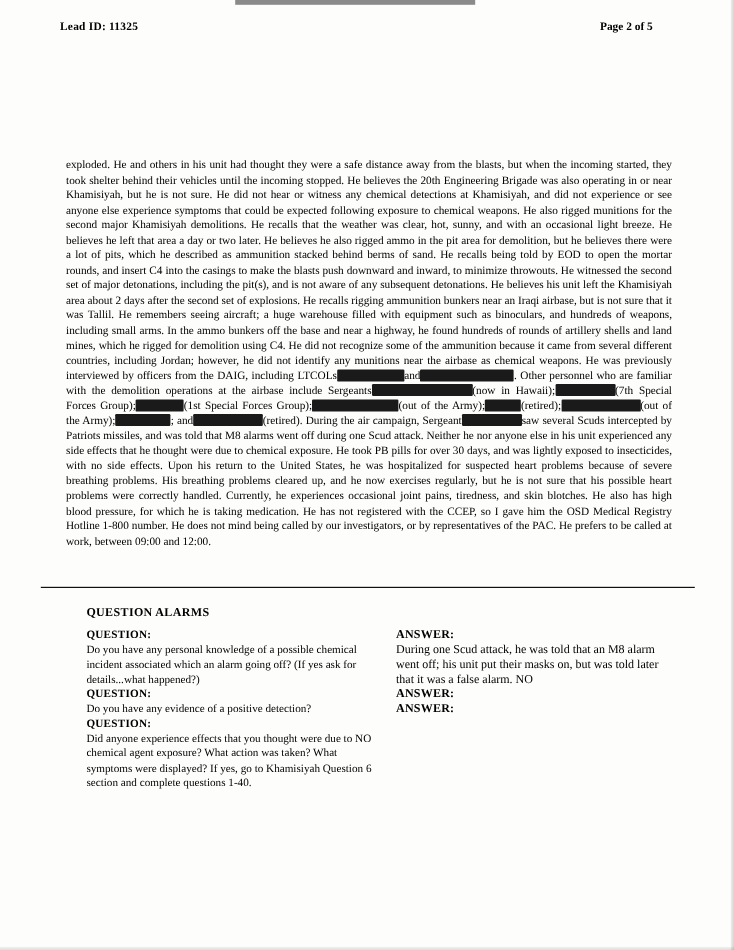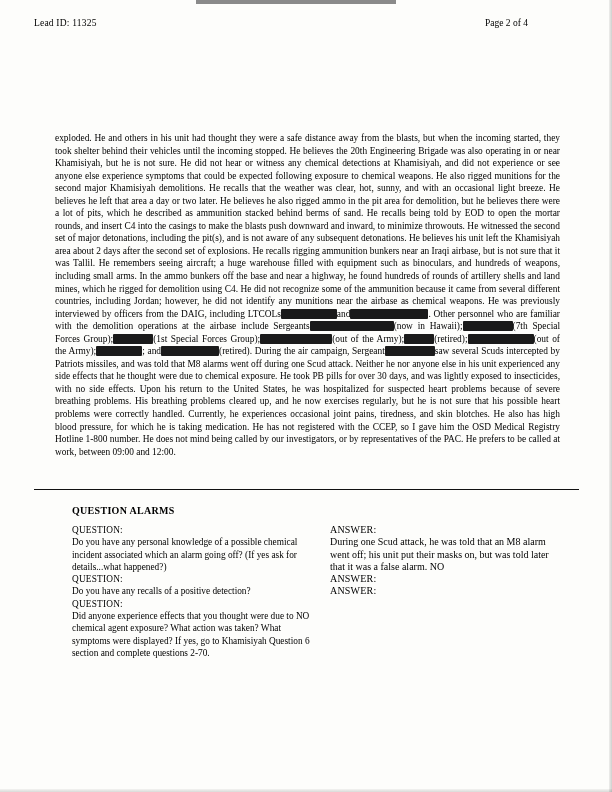--- a/index.html
+++ b/index.html
@@ -24,23 +24,24 @@
   }
   
   .scan-edge-top {
     position: absolute;
     left: 196px; top: 0px;
     width: 200px; height: 4px;
     background: #8a8a8a;
   }
   .header {
     position: absolute;
-    left: 0; top: 18px;
+    left: 16px; top: 18px;
     width: 556px;
     height: 14px;
+    font-weight: bold;
   }
   .header-left {
     position: absolute;
     left: 34px; top: 0;
     font-size: 9.5px;
     font-family: "Liberation Serif", serif;
     letter-spacing: 0.2px;
   }
   .header-right {
     position: absolute;
@@ -110,21 +111,21 @@
   }
   .col-a {
     position: absolute;
     left: 258px; top: 0;
     width: 230px;
     font-size: 10px;
     line-height: 12.3px;
     font-family: "Liberation Serif", serif;
   }
   .lbl {
-    font-weight: normal;
+    font-weight: bold;
     letter-spacing: 0.2px;
   }
   .qa-text {
     display: block;
   }
   .page-border-right {
     position: absolute;
     right: 0; top: 0;
     width: 3px; height: 792px;
     background: linear-gradient(to right, rgba(0,0,0,0.06), rgba(0,0,0,0.18));
@@ -138,43 +139,43 @@
 </style>
 </head>
 <body>
 
 <div class="page">
 
   <div class="scan-edge-top"></div>
 
   <div class="header">
     <div class="header-left">Lead ID: 11325</div>
-    <div class="header-right">Page  2 of   4</div>
+    <div class="header-right">Page  2 of   5</div>
   </div>
 
   <div class="body-block">
     <p>
       <span>exploded.  He and others in his unit had thought they were a safe distance away from the blasts, but when the incoming started, they took shelter behind their vehicles until the incoming stopped.  He believes the 20th Engineering Brigade was also operating in or near Khamisiyah, but he is not sure.  He did not hear or witness any chemical detections at Khamisiyah, and did not experience or see anyone else experience symptoms that could be expected following exposure to chemical weapons.  He also rigged munitions for the second major Khamisiyah demolitions.  He recalls that the weather was clear, hot, sunny, and with an occasional light breeze.  He believes he left that area a day or two later.  He believes he also rigged ammo in the pit area for demolition, but he believes there were a lot of pits, which he described as ammunition stacked behind berms of sand.  He recalls being told by EOD to open the mortar rounds, and insert C4 into the casings to make the blasts push downward and inward, to minimize throwouts.  He witnessed the second set of major detonations, including the pit(s), and is not aware of any subsequent detonations.  He believes his unit left the Khamisiyah area about 2 days after the second set of explosions.  He recalls rigging ammunition bunkers near an Iraqi airbase, but is not sure that it was Tallil.  He remembers seeing aircraft; a huge warehouse filled with equipment such as binoculars, and hundreds of weapons, including small arms.  In the ammo bunkers off the base and near a highway, he found hundreds of rounds of artillery shells and land mines, which he rigged for demolition using C4.  He did not recognize some of the ammunition because it came from several different countries, including Jordan; however, he did not identify any munitions near the airbase as chemical weapons.  He was previously interviewed by officers from the DAIG, including LTCOLs</span><span class="redact" style="width:56px;"></span><span>and</span><span class="redact" style="width:78px;"></span><span>.  Other personnel who are familiar with the demolition operations at the airbase include Sergeants</span><span class="redact" style="width:84px;"></span><span>(now in Hawaii);</span><span class="redact" style="width:50px;"></span><span>(7th Special Forces Group);</span><span class="redact" style="width:40px;"></span><span>(1st Special Forces Group);</span><span class="redact" style="width:72px;"></span><span>(out of the Army);</span><span class="redact" style="width:30px;"></span><span>(retired);</span><span class="redact" style="width:66px;"></span><span>(out of the Army);</span><span class="redact" style="width:46px;"></span><span>; and</span><span class="redact" style="width:58px;"></span><span>(retired).  During the air campaign, Sergeant</span><span class="redact" style="width:50px;"></span><span>saw several Scuds intercepted by Patriots missiles, and was told that M8 alarms went off during one Scud attack.  Neither he nor anyone else in his unit experienced any side effects that he thought were due to chemical exposure.  He took PB pills for over 30 days, and was lightly exposed to insecticides, with no side effects.  Upon his return to the United States, he was hospitalized for suspected heart problems because of severe breathing problems.  His breathing problems cleared up, and he now exercises regularly, but he is not sure that his possible heart problems were correctly handled.  Currently, he experiences occasional joint pains, tiredness, and skin blotches.  He also has high blood pressure, for which he is taking medication.  He has not registered with the CCEP, so I gave him the OSD Medical Registry Hotline 1-800 number.  He does not mind being called by our investigators, or by representatives of the PAC.  He prefers to be called at work, between 09:00 and 12:00.</span>
     </p>
   </div>
 
   <div class="hr"></div>
 
   <div class="section-title">QUESTION ALARMS</div>
 
   <div class="qa-wrap">
     <div class="qa-cols">
 
       <div class="col-q">
         <span class="lbl">QUESTION:</span><br>
         <span class="qa-text">Do you have any personal knowledge of a possible chemical incident associated which an alarm going off?  (If yes ask for details...what happened?)</span>
         <span class="lbl">QUESTION:</span><br>
-        <span class="qa-text">Do you have any recalls of a positive detection?</span>
+        <span class="qa-text">Do you have any evidence of a positive detection?</span>
         <span class="lbl">QUESTION:</span><br>
-        <span class="qa-text">Did anyone experience effects that you thought were due to NO chemical agent exposure?  What action was taken?  What symptoms were displayed?  If yes, go to Khamisiyah Question 6 section and complete questions 2-70.</span>
+        <span class="qa-text">Did anyone experience effects that you thought were due to NO chemical agent exposure?  What action was taken?  What symptoms were displayed?  If yes, go to Khamisiyah Question 6 section and complete questions 1-40.</span>
       </div>
 
       <div class="col-a">
         <span class="lbl">ANSWER:</span><br>
         <span class="qa-text">During one Scud attack, he was told that an M8 alarm went off;  his unit put their masks on, but was told later that it was a false alarm. NO</span>
         <span class="lbl">ANSWER:</span><br>
         <span class="lbl">ANSWER:</span><br>
         <span class="qa-text"></span>
       </div>
 

